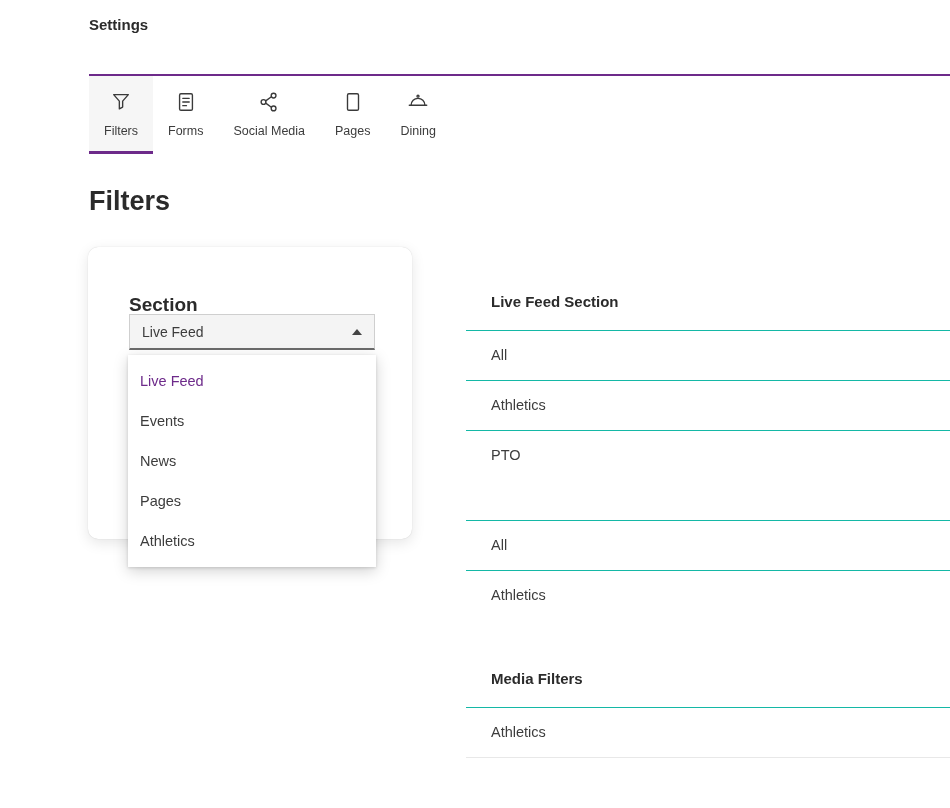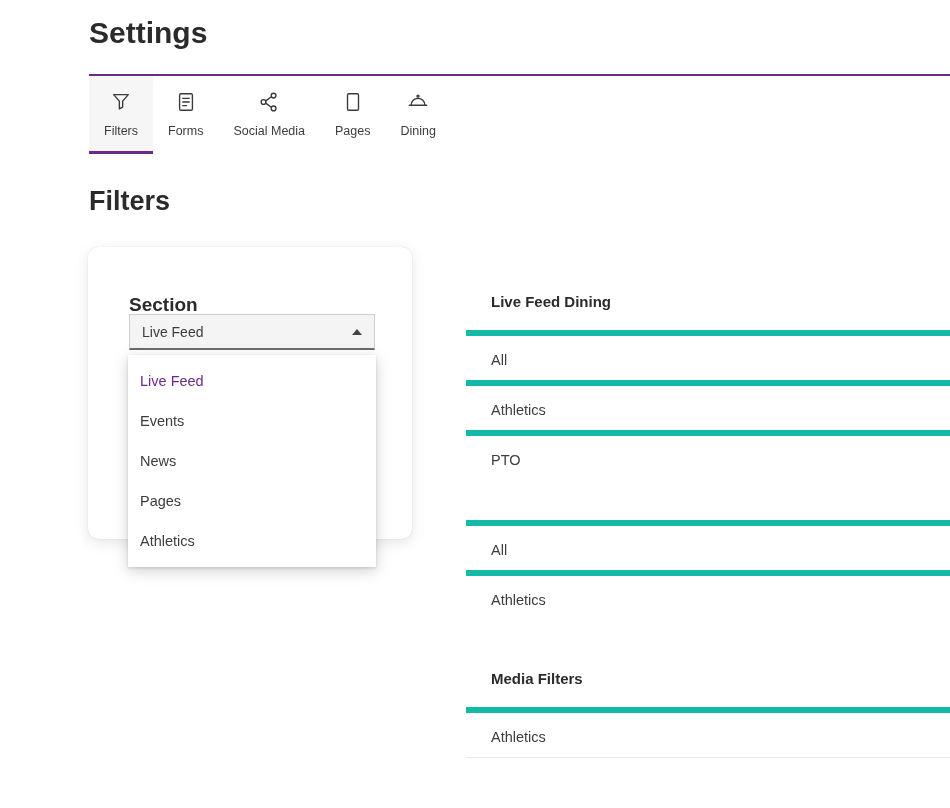--- a/index.html
+++ b/index.html
@@ -1,21 +1,21 @@
 <!DOCTYPE html>
 <html style="--accent: #6d2a8a;"><head>
 <meta charset="utf-8">
 <style>
   :root { --accent: #6d2a8a; }
   * { box-sizing: border-box; margin: 0; padding: 0; }
   html, body { background: #ffffff; }
   body { font-family: "Liberation Sans", sans-serif; }
   .page { position: relative; width: 950px; height: 808px; background: #fff; overflow: hidden; }
 
-  .settings-title { position: absolute; left: 89px; top: 16px; font-size: 30px; font-weight: 700; color: #2b2b2b; }
+  .settings-title { position: absolute; left: 89px; top: 16px; font-size: 15px; font-weight: 700; color: #2b2b2b; }
   .accent-rule { position: absolute; left: 89px; top: 74px; right: 0; height: 2px; background: var(--accent); }
 
   .tabs { position: absolute; left: 89px; top: 76px; display: flex; align-items: stretch; }
   .tab { display: flex; flex-direction: column; align-items: center; gap: 11px;
          padding: 15px 15px 13px; border-bottom: 3px solid transparent; cursor: pointer; }
   .tab.active { background: #f6f6f6; border-bottom-color: var(--accent); }
   .tab .icon { width: 22px; height: 22px; display: block; }
   .tab .icon svg { display: block; }
   .tab .label { font-size: 12.5px; color: #3c3c3c; white-space: nowrap; }
 
@@ -35,21 +35,21 @@
   .dropdown { position: absolute; left: 128px; top: 355px; width: 248px; background: #fff;
               box-shadow: 0 1px 3px rgba(0,0,0,.14), 0 4px 14px rgba(0,0,0,.18);
               padding: 6px 0; list-style: none; z-index: 5; }
   .dropdown .option { height: 40px; display: flex; align-items: center; padding: 0 12px;
                       font-size: 14.5px; color: #3c3c3c; cursor: pointer; }
   .dropdown .option.selected { color: var(--accent); }
 
   .right-panel { position: absolute; left: 466px; top: 283px; width: 484px; }
   .group { margin-bottom: 40px; }
   .group-title { font-size: 15px; font-weight: 700; color: #2b2b2b; padding: 10px 0 20px 25px; }
-  .row { height: 50px; line-height: 49px; padding-left: 25px; border-top: 6px solid #14b8a6;
+  .row { height: 50px; line-height: 49px; padding-left: 25px; border-top: 1px solid #14b8a6;
          font-size: 14.5px; color: #3d3d3d; }
   .end-divider { border-top: 1px solid #e8e8e8; height: 0; }
 </style>
 </head>
 <body>
 
 <div class="page">
 
   <h1 class="settings-title">Settings</h1>
   <div class="accent-rule"></div>
@@ -117,21 +117,21 @@
     <li class="option selected">Live Feed</li>
     <li class="option">Events</li>
     <li class="option">News</li>
     <li class="option">Pages</li>
     <li class="option">Athletics</li>
   </ul>
 
   <div class="right-panel">
 
     <div class="group">
-      <h2 class="group-title">Live Feed Dining</h2>
+      <h2 class="group-title">Live Feed Section</h2>
       <div class="row">All</div>
       <div class="row">Athletics</div>
       <div class="row">PTO</div>
     </div>
 
     <div class="group">
       <div class="row">All</div>
       <div class="row">Athletics</div>
     </div>
 

